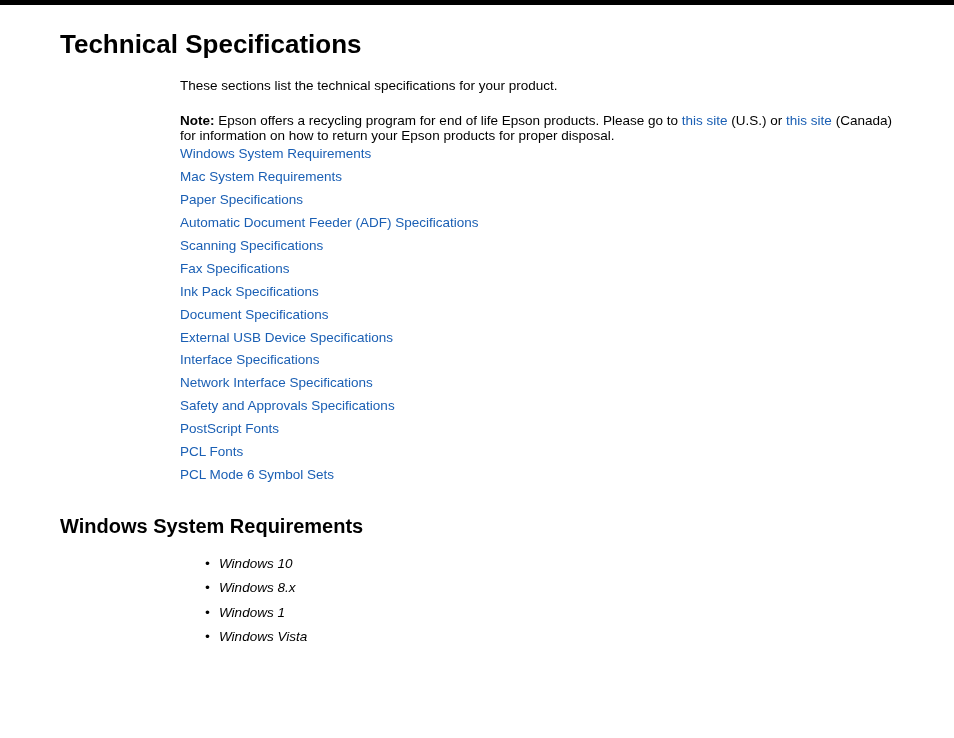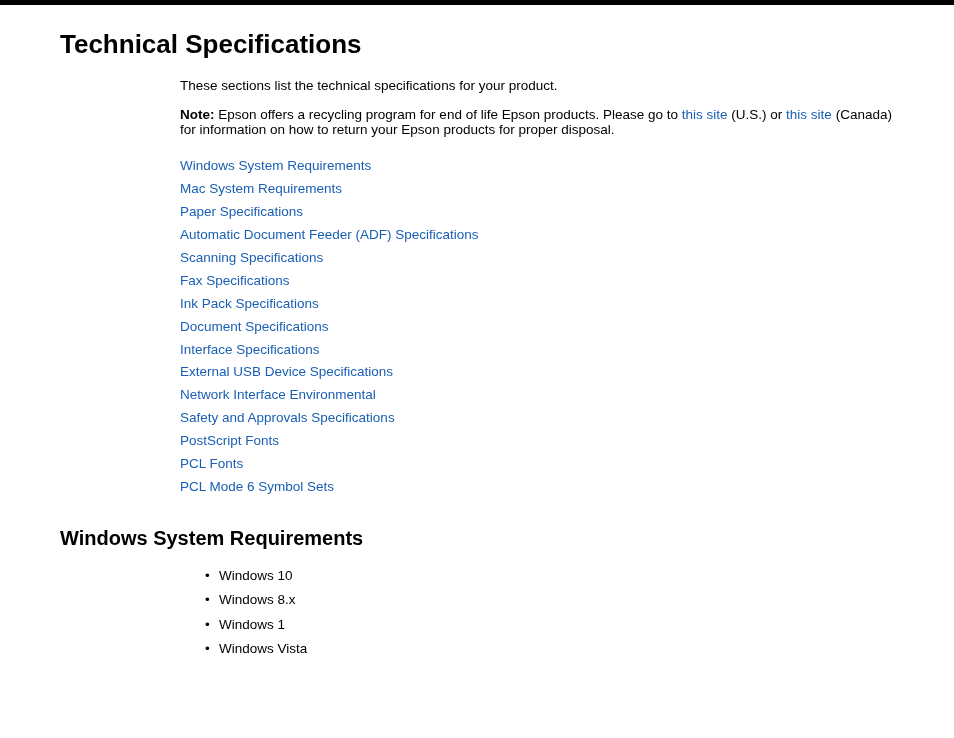--- a/index.html
+++ b/index.html
@@ -37,27 +37,26 @@
     }
 
     .page-title {
       font-size: 26px;
       font-weight: bold;
       margin-bottom: 18px;
     }
 
     .intro-text {
       font-size: 13.5px;
-      margin-bottom: 14px;
+      margin-bottom: 20px;
       margin-left: 120px;
     }
 
     .note-block {
       font-size: 13.5px;
-      margin-bottom: 18px;
       margin-left: 120px;
     }
 
     .note-block .note-label {
       font-weight: bold;
     }
 
     a.link {
       color: #1a5fb4;
       text-decoration: none;
@@ -94,20 +93,21 @@
       margin-top: 6px;
     }
 
     .bullet-list li {
       font-size: 13.5px;
       list-style: none;
       padding-left: 0;
       line-height: 1.8;
       position: relative;
       padding-left: 14px;
+      font-style: italic;
     }
 
     .bullet-list li::before {
       content: "•";
       position: absolute;
       left: 0;
     }
   </style>
 </head>
 <body>
@@ -133,23 +133,23 @@
     <div class="toc-list">
 
     <a class="toc-item" href="#">Windows System Requirements</a>
         <a class="toc-item" href="#">Mac System Requirements</a>
         <a class="toc-item" href="#">Paper Specifications</a>
         <a class="toc-item" href="#">Automatic Document Feeder (ADF) Specifications</a>
         <a class="toc-item" href="#">Scanning Specifications</a>
         <a class="toc-item" href="#">Fax Specifications</a>
         <a class="toc-item" href="#">Ink Pack Specifications</a>
         <a class="toc-item" href="#">Document Specifications</a>
+        <a class="toc-item" href="#">External USB Device Specifications</a>
         <a class="toc-item" href="#">Interface Specifications</a>
-        <a class="toc-item" href="#">External USB Device Specifications</a>
-        <a class="toc-item" href="#">Network Interface Environmental</a>
+        <a class="toc-item" href="#">Network Interface Specifications</a>
         <a class="toc-item" href="#">Safety and Approvals Specifications</a>
         <a class="toc-item" href="#">PostScript Fonts</a>
         <a class="toc-item" href="#">PCL Fonts</a>
         <a class="toc-item" href="#">PCL Mode 6 Symbol Sets</a>
       </div>
 
     <h2 class="section-title">Windows System Requirements</h2>
 
 
     <ul class="bullet-list">

